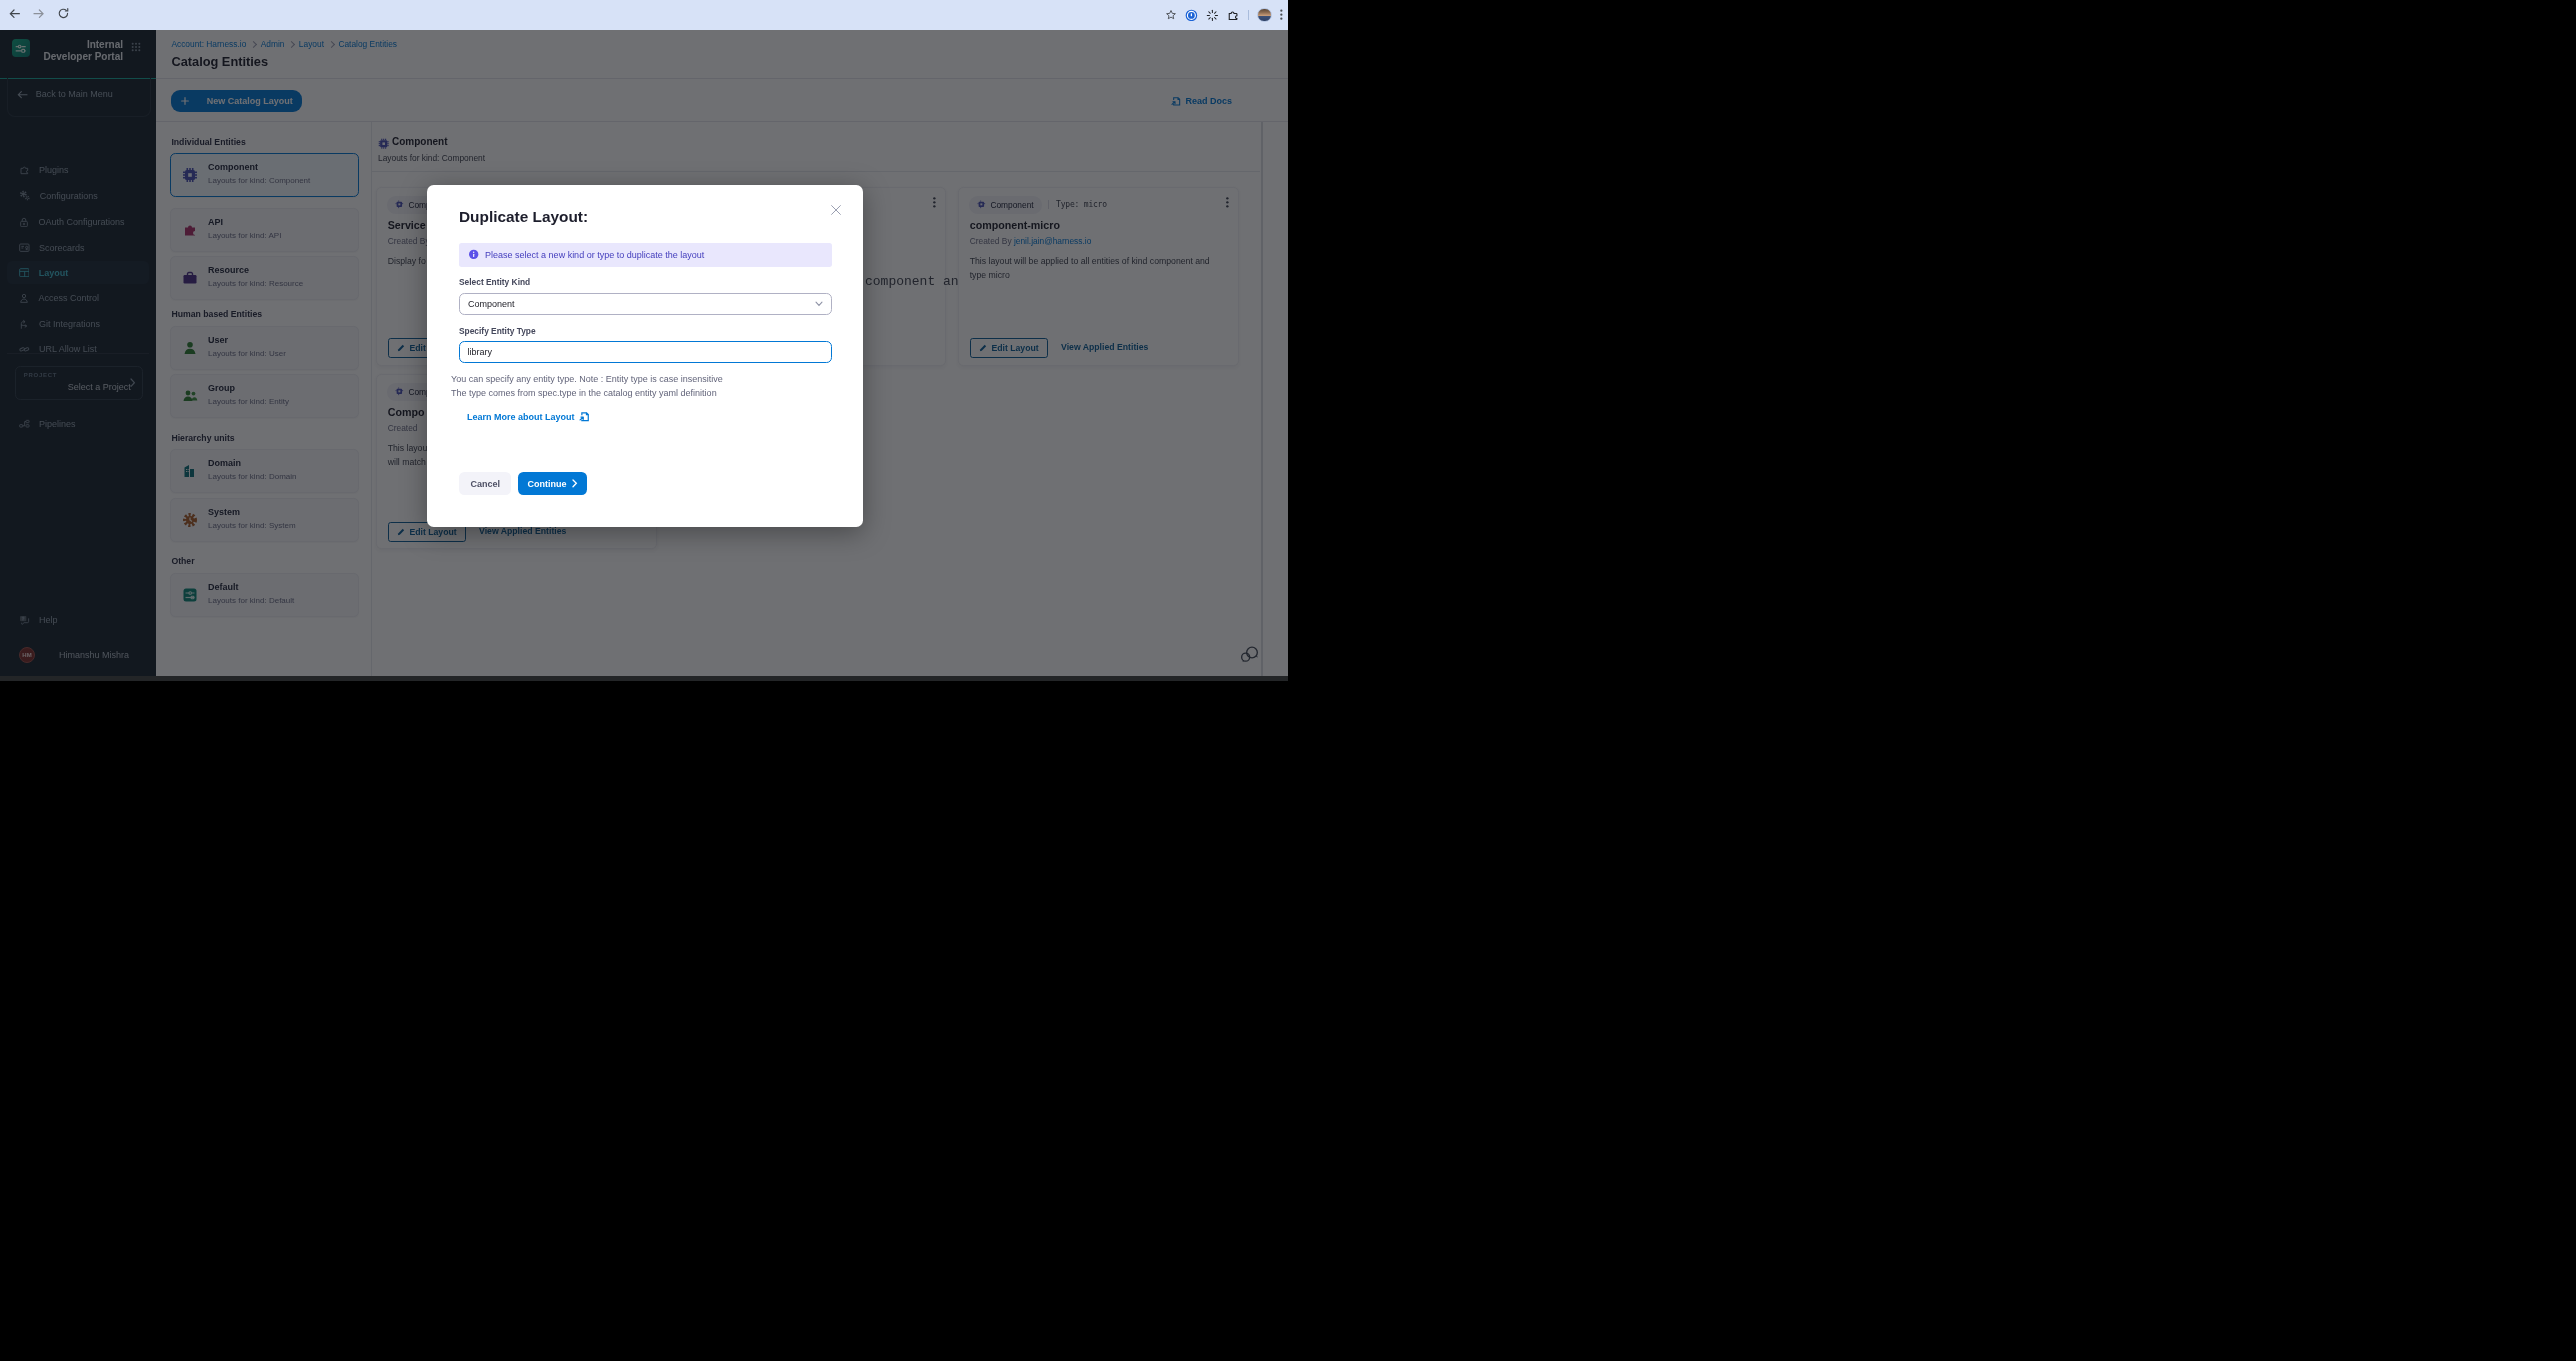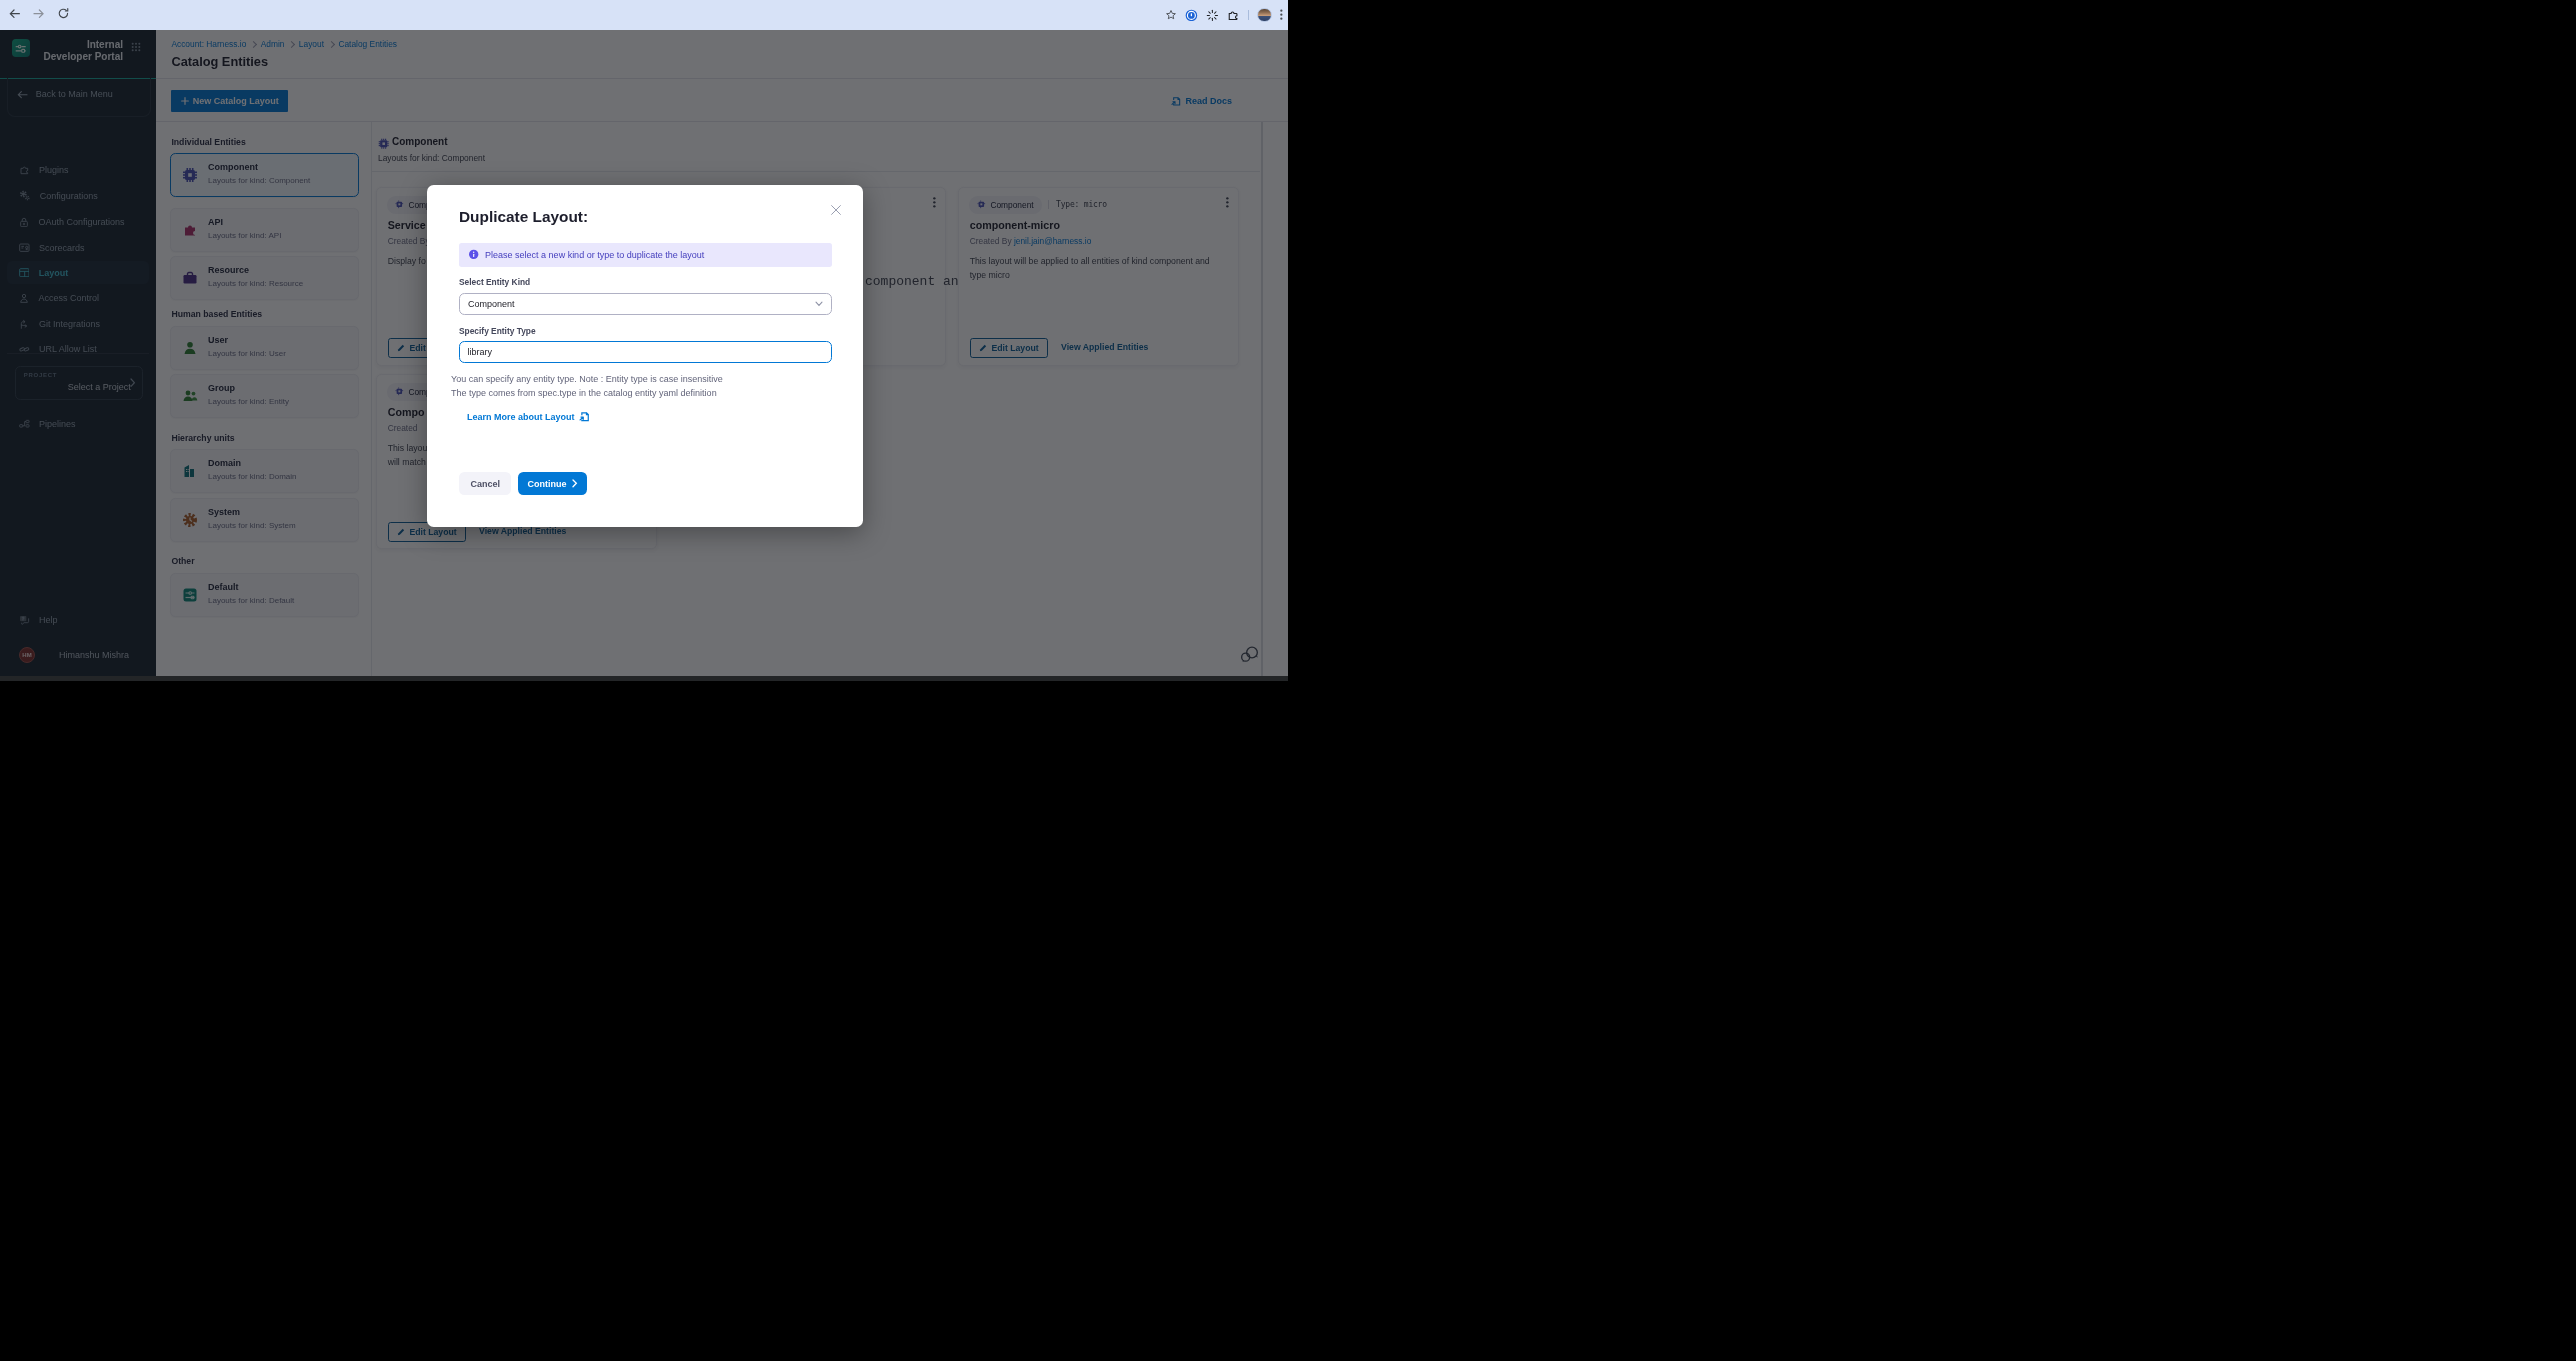--- a/index.html
+++ b/index.html
@@ -42,22 +42,22 @@
   .proj-chev{position:absolute;right:6.7px;top:10.7px;color:#8a99a7;}
   .hm-badge{width:14px;height:14px;border-radius:50%;background:#7c2b28;border:0.7px solid #9b4f49;
     display:flex;align-items:center;justify-content:center;font-size:6px;font-weight:700;color:#f0dede;}
 
   
   .main{position:absolute;left:156px;top:30px;width:1132px;height:646px;background:#fff;}
   .crumbs{position:absolute;left:15.4px;top:8.7px;display:flex;align-items:center;gap:4.7px;font-size:8.4px;color:#0278d5;}
   .crumb-sep{width:4px;height:4px;border-right:1.1px solid #9a9cb0;border-top:1.1px solid #9a9cb0;transform:rotate(45deg);margin-top:0.7px;}
   .page-title{position:absolute;left:15.4px;top:24px;font-size:12.8px;font-weight:700;color:#1d1e2c;}
   .hdr-border{position:absolute;left:0;top:48px;width:1132px;height:0.7px;background:#e3e4ea;}
-  .btn-primary{position:absolute;left:15.4px;top:60px;height:22px;padding:0 9.4px;background:#0278d5;border-radius:1px;
-    display:flex;align-items:center;gap:4px;color:#fff;font-size:9px;font-weight:600;}
+  .btn-primary{position:absolute;left:15.4px;top:60px;height:22px;padding:0 9.4px;background:#0278d5;border-radius:9px;
+    display:flex;align-items:center;gap:18px;color:#fff;font-size:9px;font-weight:600;}
   .read-docs{position:absolute;right:56px;top:66px;display:flex;align-items:center;gap:4.7px;color:#0278d5;font-size:9px;font-weight:600;}
   .tb-border{position:absolute;left:0;top:91px;width:1132px;height:0.7px;background:#e3e4ea;}
   .v-border{position:absolute;left:215px;top:92px;width:0.7px;height:554px;background:#e7e8ee;}
   .scroll-line{position:absolute;left:1105px;top:92px;width:2px;height:554px;background:#dadce0;}
 
   
   .sec-label{position:absolute;left:15.4px;font-size:8.7px;font-weight:700;color:#2a2d43;}
   .ecard{position:absolute;left:14px;width:189px;height:44px;background:#f7f8fb;border:0.7px solid #ededf2;
     border-radius:5.4px;box-sizing:border-box;box-shadow:0 0.7px 1.3px rgba(40,41,61,.04);}
   .ecard.sel{background:#f3faff;border:1.1px solid #0278d5;}

